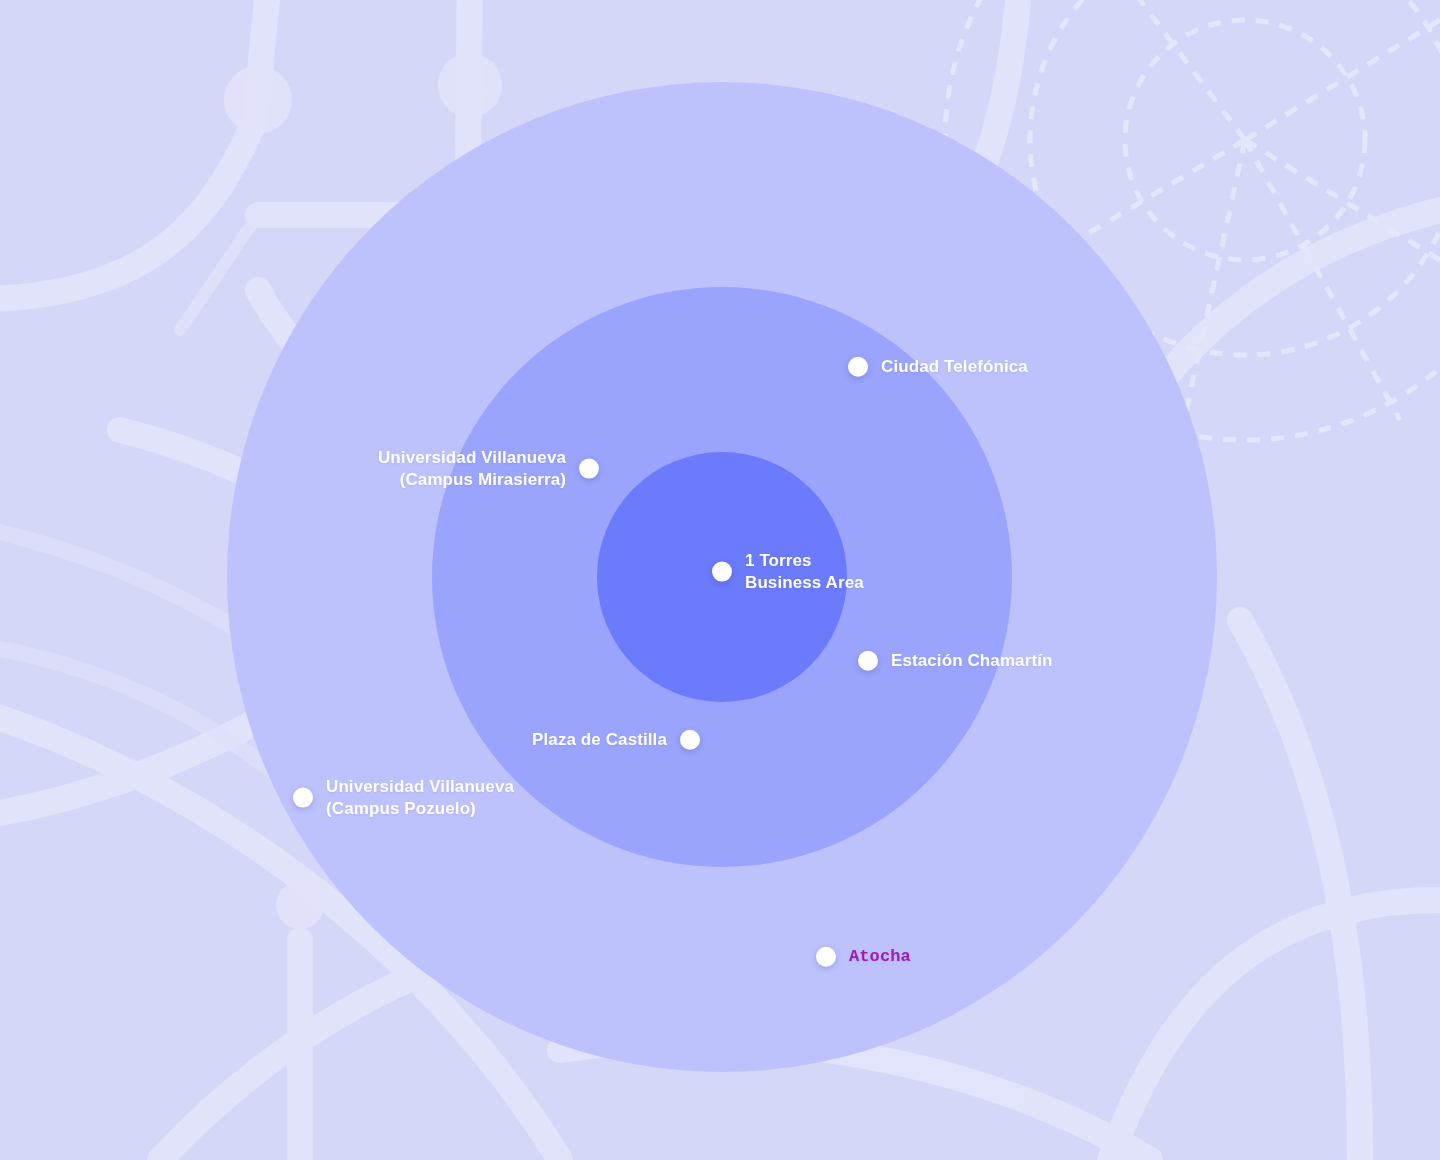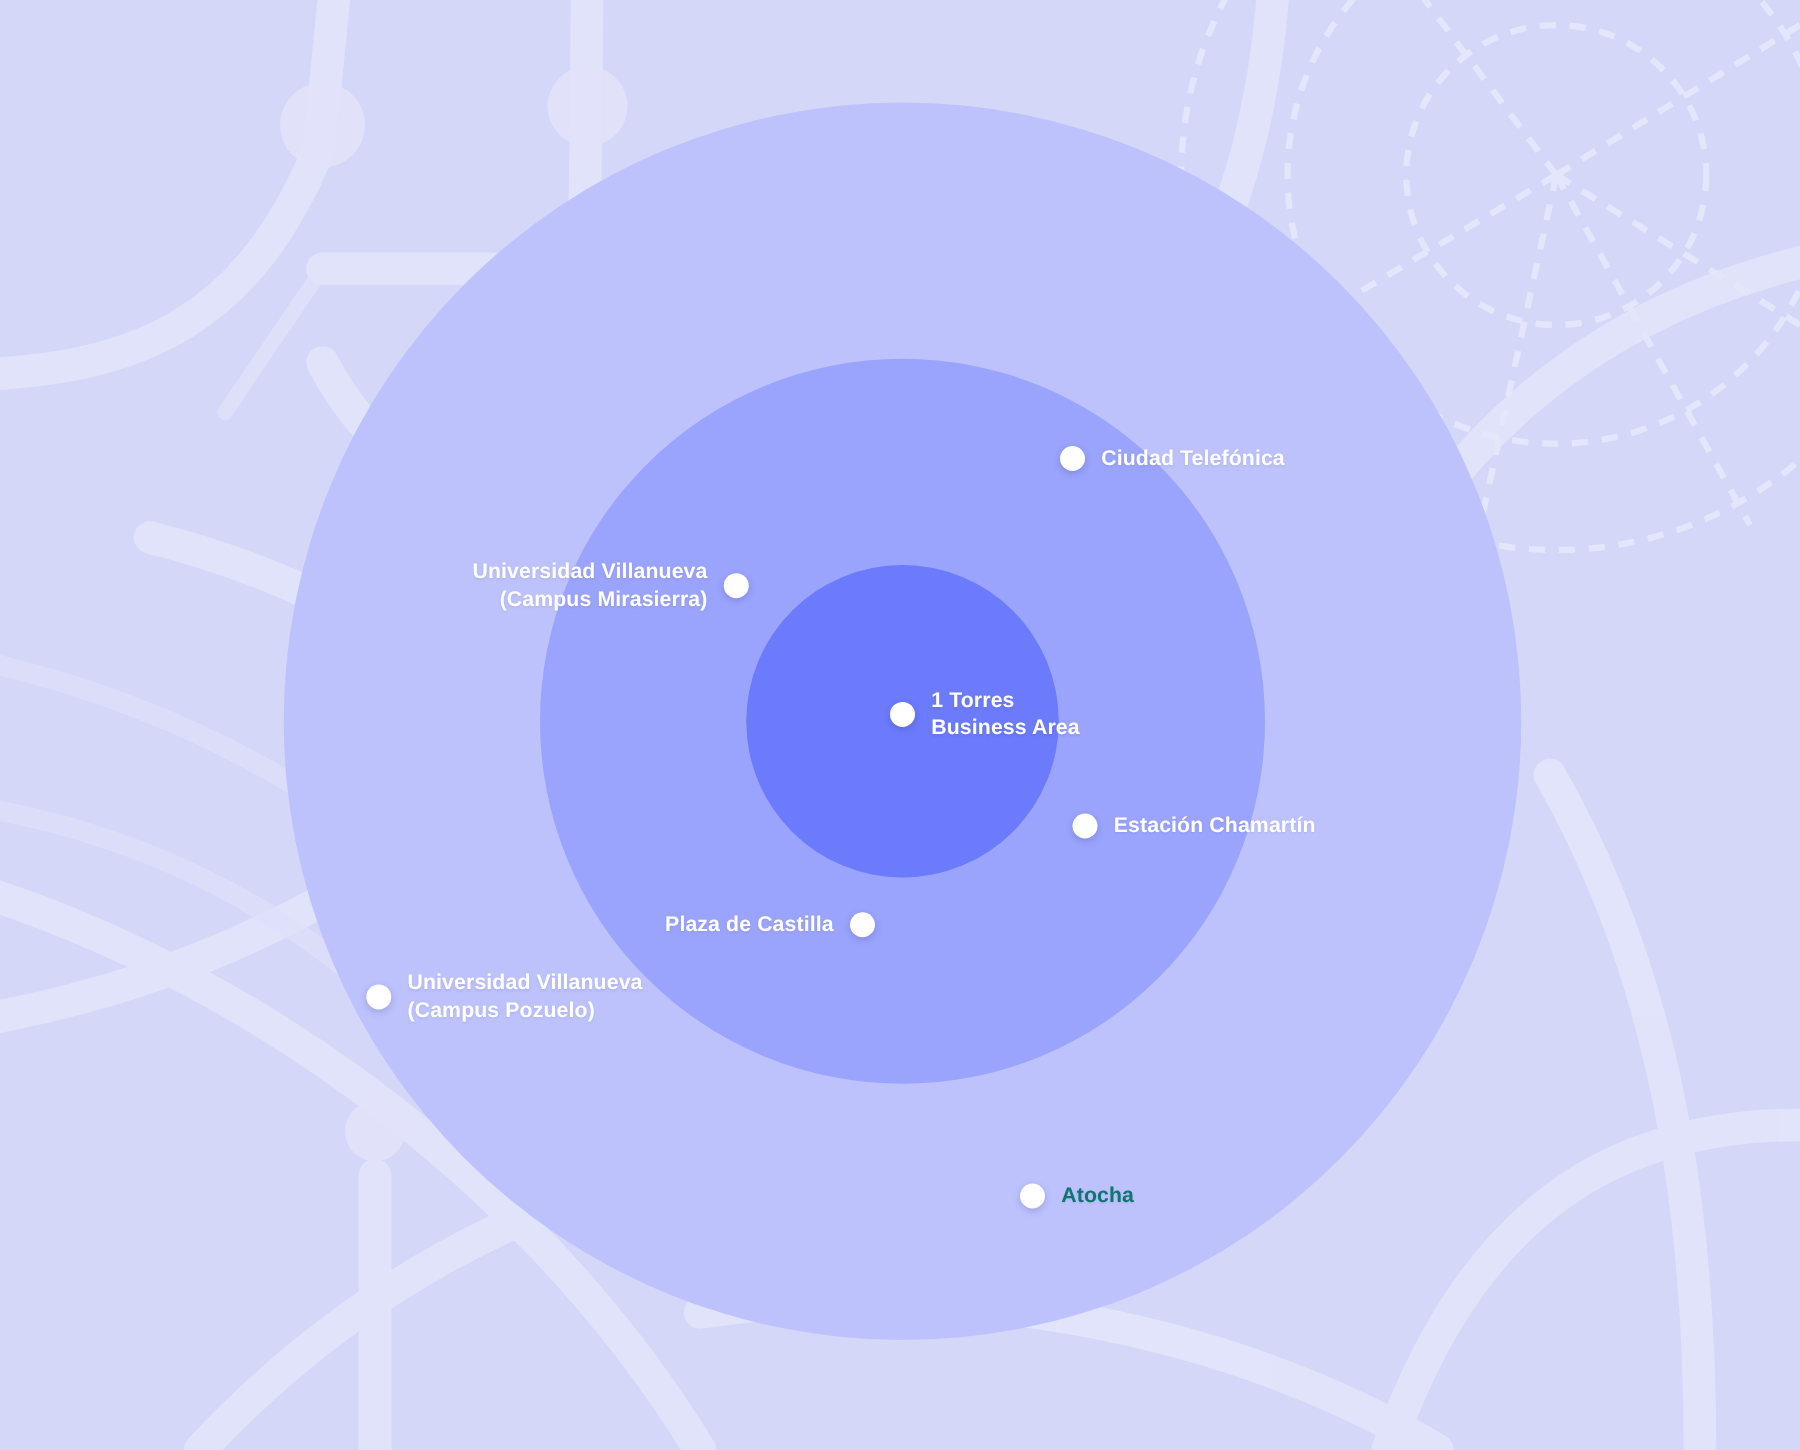--- a/index.html
+++ b/index.html
@@ -163,17 +163,17 @@
         <span class="dot"></span>
         <span class="marker-label" style="color: rgb(255, 255, 255);">Plaza de Castilla</span>
       </div>
       <div class="marker right" style="top: 798px; left: 293px;">
         <span class="dot"></span>
         <span class="marker-label" style="color: rgb(255, 255, 255);">Universidad Villanueva
 (Campus Pozuelo)</span>
       </div>
       <div class="marker right" style="top: 957px; left: 816px;">
         <span class="dot"></span>
-        <span class="marker-label" style="color: #0f766e;">Atocha</span>
+        <span class="marker-label" style="color: #a21caf; font-family: Liberation Mono, monospace;">Atocha</span>
       </div>
     </div>
 
 </div>
 
 </body></html>

